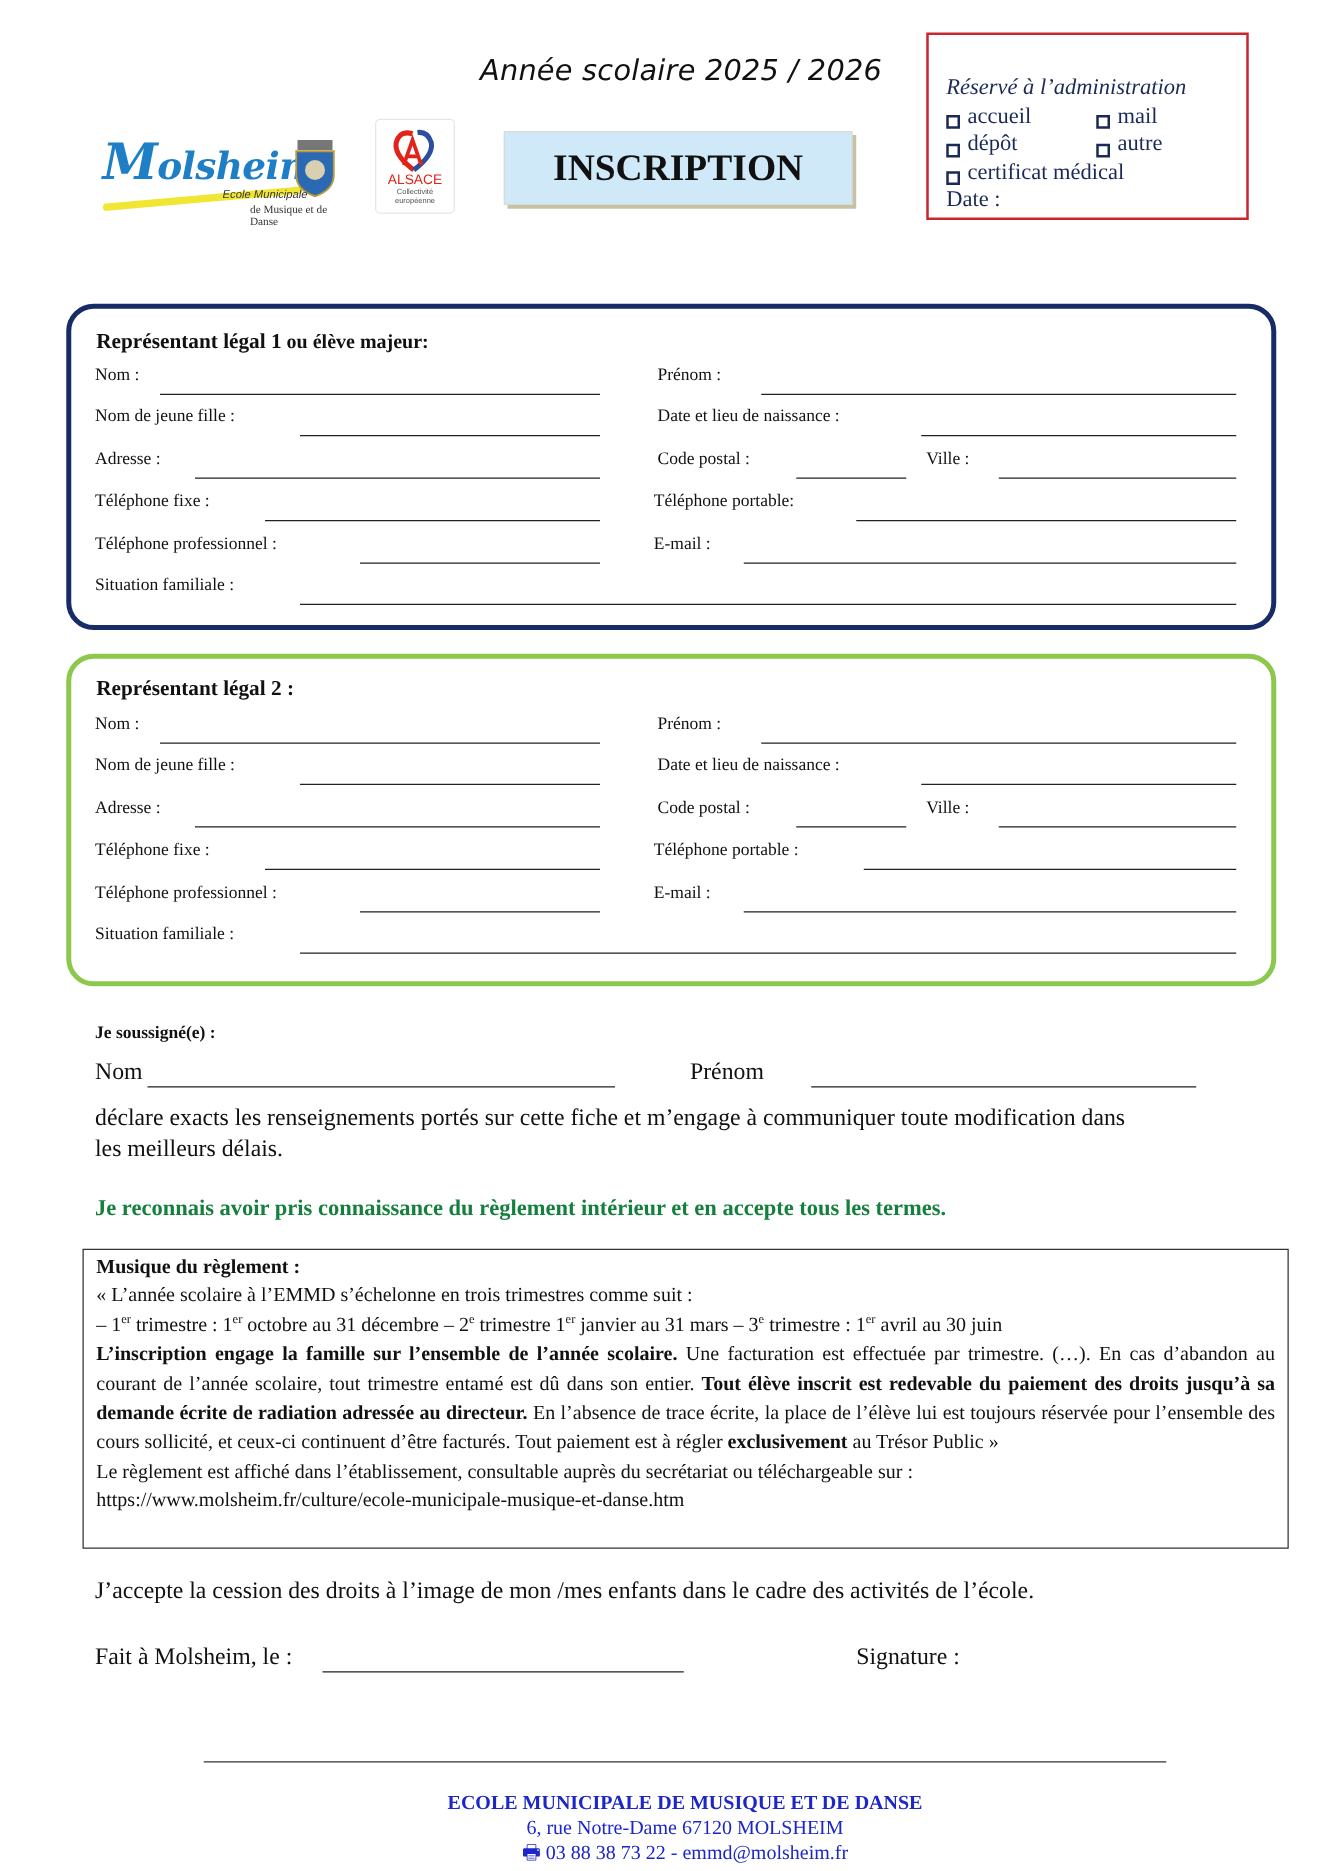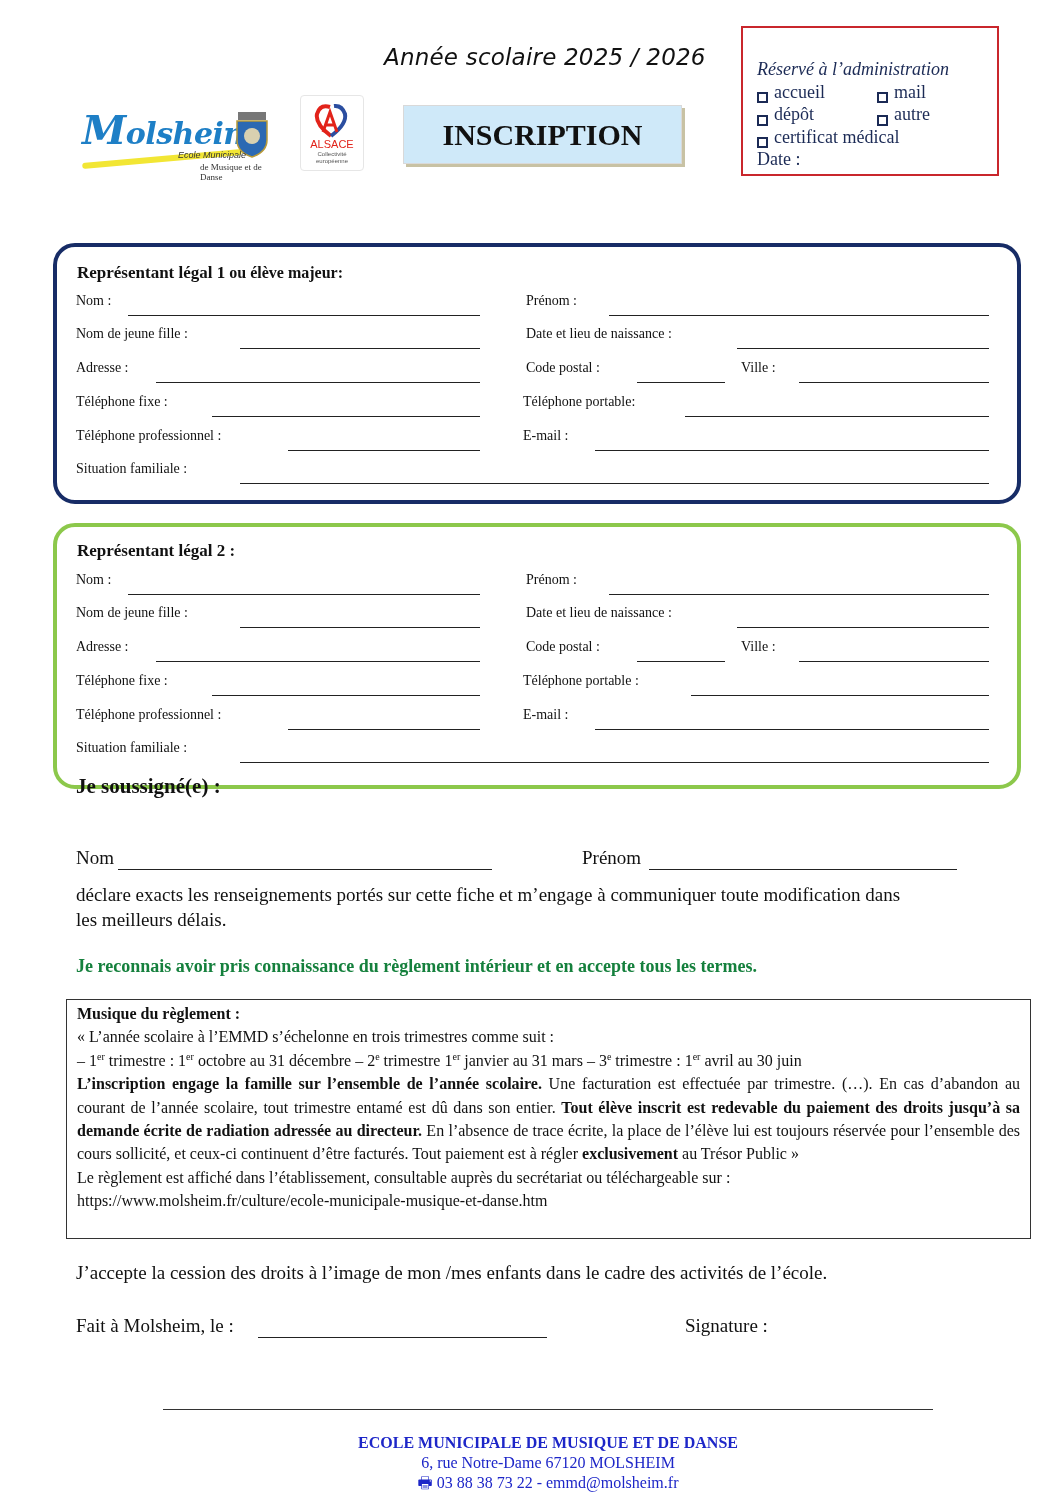--- a/index.html
+++ b/index.html
@@ -189,24 +189,24 @@
 
   <div class="field" style="left:19px;top:180px">Téléphone professionnel :</div>
   <div class="line" style="left:231px;top:202px;width:192px"></div>
   <div class="field" style="left:466px;top:180px">E-mail :</div>
   <div class="line" style="left:538px;top:202px;width:394px"></div>
 
   <div class="field" style="left:19px;top:213px">Situation familiale :</div>
   <div class="line" style="left:183px;top:235px;width:749px"></div>
 </div>
 
-<div class="txt bold" style="left:76px;top:774px;font-size:21px">Je soussigné(e) :</div>
+<div class="txt bold" style="left:76px;top:819px;font-size:14px">Je soussigné(e) :</div>
 <div class="txt" style="left:76px;top:847px">Nom</div>
 <div class="line" style="left:118px;top:869px;width:374px"></div>
-<div class="txt" style="left:582px;top:847px">Prénom</div>
+<div class="txt" style="left:552px;top:847px">Prénom</div>
 <div class="line" style="left:649px;top:869px;width:308px"></div>
 
 <div class="txt" style="left:76px;top:884px">déclare exacts les renseignements portés sur cette fiche et m’engage à communiquer toute modification dans</div>
 <div class="txt" style="left:76px;top:909px">les meilleurs délais.</div>
 
 <div class="txt red" style="left:76px;top:956px;font-size:18px">Je reconnais avoir pris connaissance du règlement intérieur et en accepte tous les termes.</div>
 
 <div class="abs extrait">
   <p class="bold">Musique du règlement :</p>
   <p>« L’année scolaire à l’EMMD s’échelonne en trois trimestres comme suit :</p>

